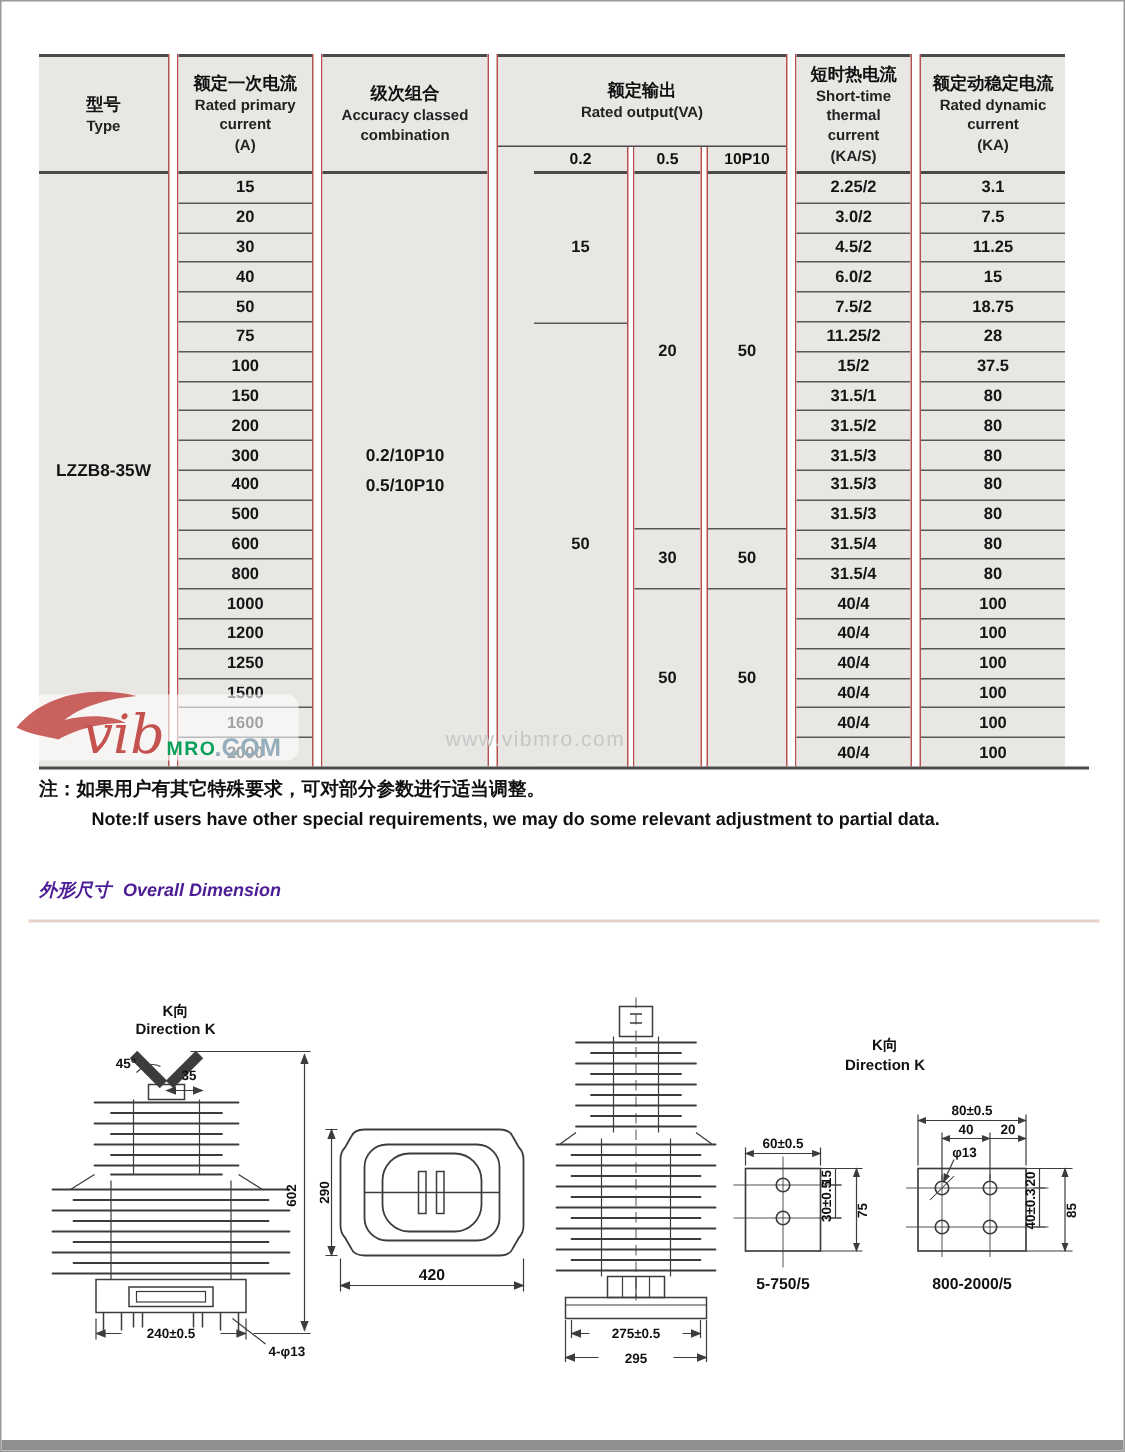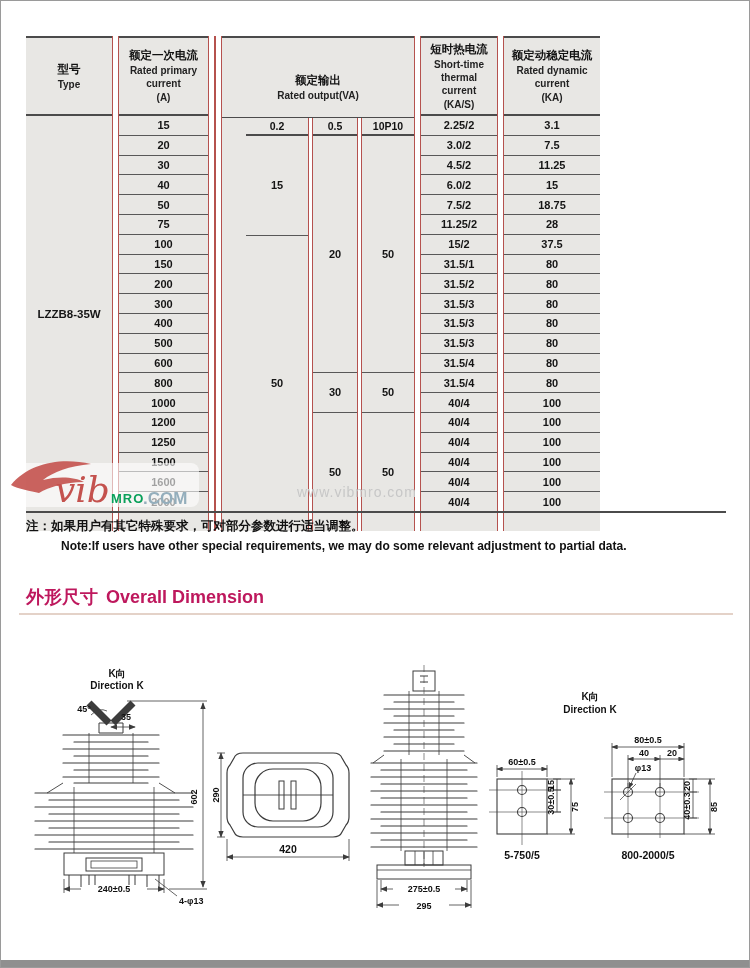--- a/index.html
+++ b/index.html
@@ -11,38 +11,38 @@
   .spec-table{position:absolute;left:25px;top:35px;width:700px;display:flex;}
   .col{background:#e8e7e4;border-top:2px solid #4b4b4b;}
   .gut,.sgut{box-sizing:border-box;background:#fff;border-left:1px solid #b5524e;border-right:1px solid #b5524e;}
   .gut{width:7px;} .sgut{width:5px;}
   .w-type{width:86px}.w-primary{width:89px}.w-acc{width:110px}.w-out{width:192px}.w-th{width:76px}.w-dy{width:96px}
   .w-s1{width:62px}.w-s2{width:44px}.w-s3{width:52px}
   .col-head{height:78px;box-sizing:border-box;border-bottom:2px solid #4b4b4b;display:flex;flex-direction:column;
             justify-content:center;align-items:center;text-align:center;gap:1px;padding:0 2px;}
   .h-cn{font-size:11.5px;font-weight:bold;color:#111;}
   .h-en{font-size:10px;font-weight:bold;color:#222;line-height:1.3;}
-  .out-head{height:60px;box-sizing:border-box;border-bottom:1px solid #4b4b4b;margin-top:20px;}
+  .out-head{height:60px;box-sizing:border-box;border-bottom:1px solid #4b4b4b;}
   .out-row{display:flex;justify-content:flex-end;}
   .sub{display:flex;flex-direction:column;background:#e8e7e4;}
   .sub-head{height:18px;box-sizing:border-box;border-bottom:2px solid #4b4b4b;display:flex;align-items:center;
             justify-content:center;font-size:10.5px;font-weight:bold;color:#111;}
   .col-body{height:395px;display:flex;flex-direction:column;}
   .cell{flex:1 1 0;display:flex;align-items:center;justify-content:center;font-size:11px;font-weight:bold;
         color:#151515;border-bottom:1px solid #585858;box-sizing:border-box;}
   .col-body .cell:last-child{border-bottom:none;}
   .merged{height:395px;display:flex;flex-direction:column;justify-content:center;align-items:center;
           font-size:11.5px;font-weight:bold;color:#151515;}
   .merged .line{line-height:20px;}
   .table-bottom{position:absolute;left:0;top:475px;width:700px;height:2px;background:#4b4b4b;}
 
   
   .note-cn{position:absolute;left:25px;top:517px;font-size:12.5px;font-weight:bold;color:#111;}
   .note-en{position:absolute;left:25px;top:538px;font-size:12px;font-weight:bold;color:#111;margin-left:35px;}
-  .section-heading{position:absolute;left:25px;top:584px;font-size:18px;font-weight:bold;color:#be185d;}
+  .section-heading{position:absolute;left:25px;top:584px;font-size:12px;font-weight:bold;color:#4c1d95;font-style:italic;}
   .section-heading .en{margin-left:8px;}
   .section-divider{position:absolute;left:18px;top:612px;width:714px;height:2px;background:#e4d2c8;}
 
   
   .wm-url{position:absolute;left:296px;top:483px;font-size:14px;color:#c7c7c7;letter-spacing:1px;z-index:6;}
   .logo{position:absolute;left:4px;top:448px;z-index:7;}
 
   
   .draw{position:absolute;}
   #svg-front{left:28px;top:664px;} #svg-top{left:212px;top:742px;}
@@ -92,20 +92,30 @@
           <div class="cell">1000</div>
           <div class="cell">1200</div>
           <div class="cell">1250</div>
           <div class="cell">1500</div>
           <div class="cell">1600</div>
           <div class="cell">2000</div>
         </div>
     </div>
     <div class="gut"></div>
 
+    <div class="col w-acc">
+      <div class="col-head">
+        <div class="h-cn">级次组合</div>
+        <div class="h-en">Accuracy classed combination</div>
+      </div>
+      <div class="merged">
+        <div class="line">0.2/10P10</div>
+        <div class="line">0.5/10P10</div>
+      </div>
+    </div>
     <div class="gut"></div>
 
     <div class="col w-out">
       <div class="col-head out-head">
         <div class="h-cn">额定输出</div>
         <div class="h-en">Rated output(VA)</div>
       </div>
       <div class="out-row">
         <div class="sub w-s1">
           <div class="sub-head">0.2</div>

